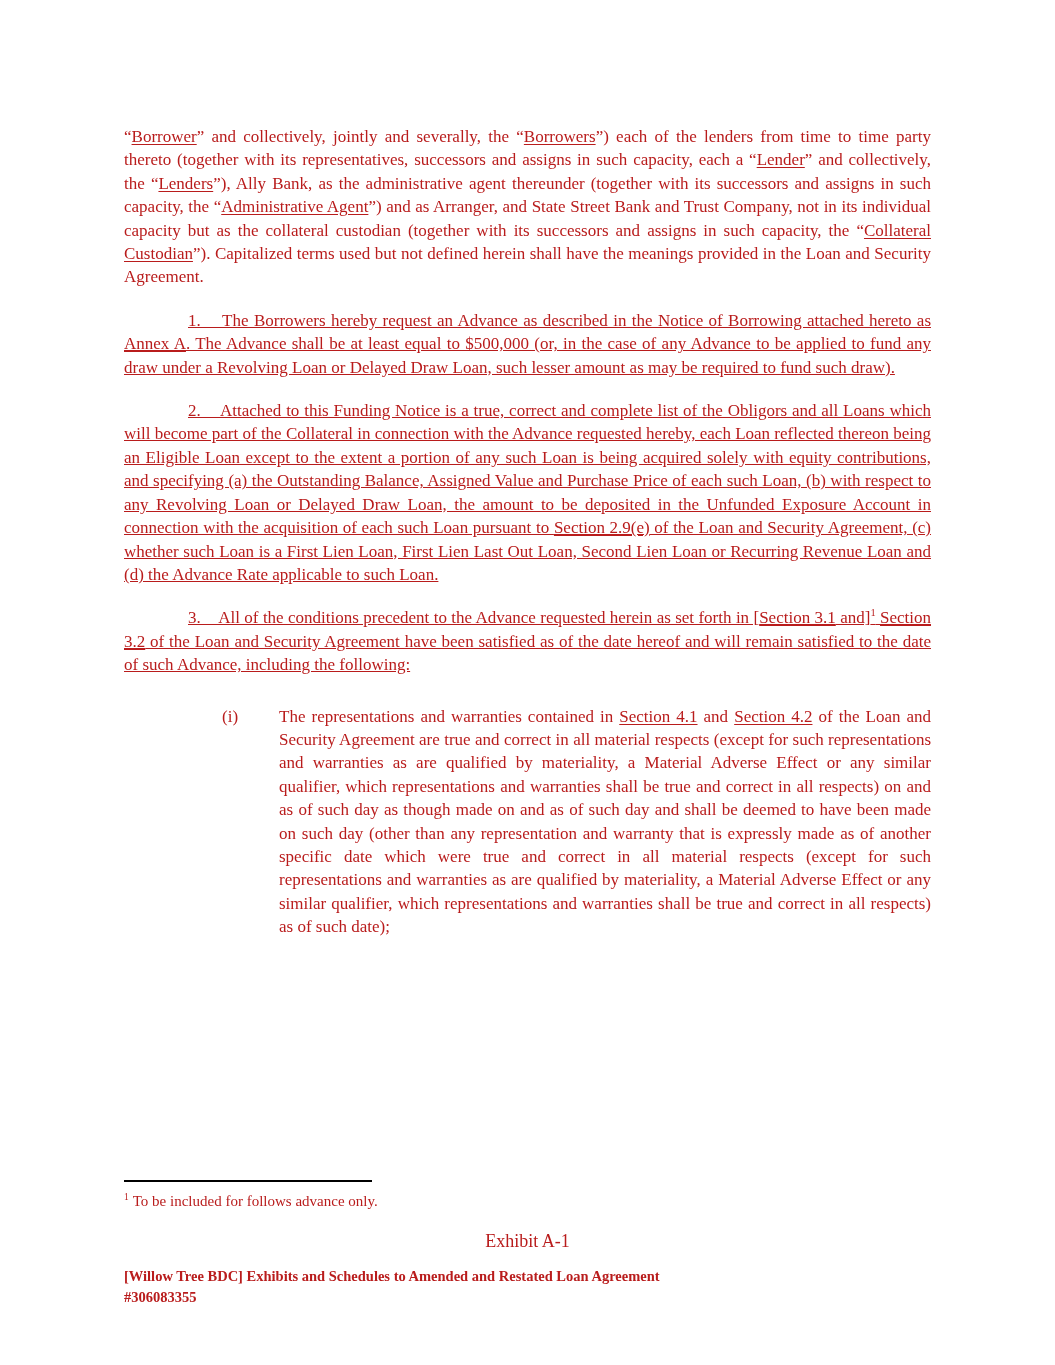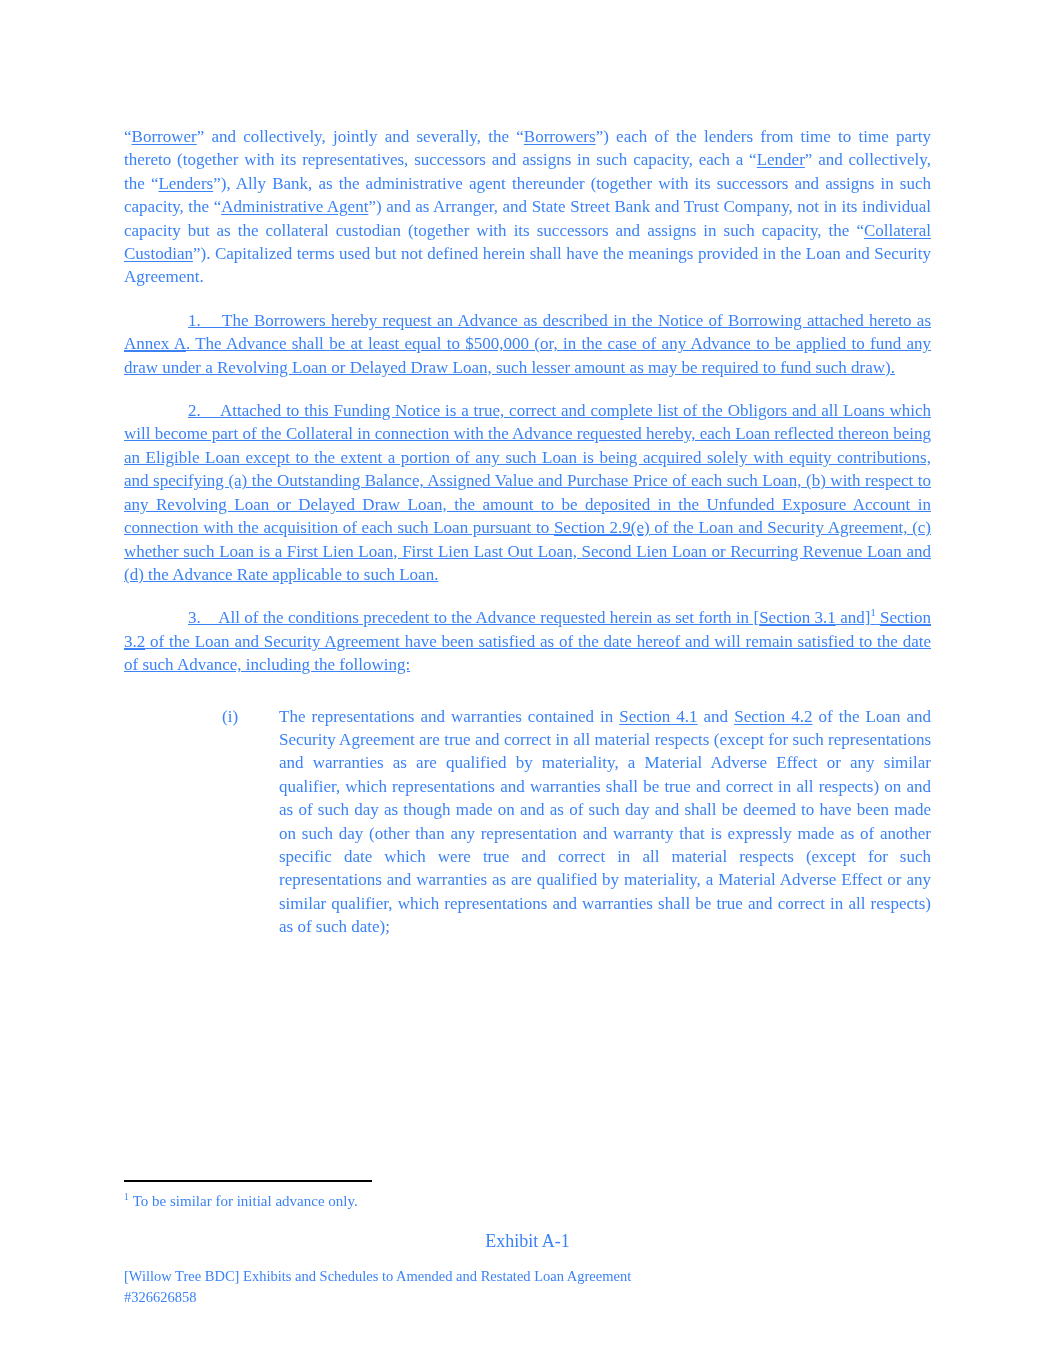--- a/index.html
+++ b/index.html
@@ -2,57 +2,57 @@
 <html><head>
 <meta charset="utf-8">
 <style>
   html, body { margin: 0; padding: 0; }
   body { width: 1055px; height: 1365px; background: #ffffff; }
   .page {
     position: relative;
     width: 1055px;
     height: 1365px;
     background: #ffffff;
-    color: #3b82f6;
+    color: #b91c1c;
     font-family: "Liberation Serif", "DejaVu Serif", serif;
     font-size: 17px;
     line-height: 23.4px;
   }
   .content { position: absolute; left: 124px; right: 124px; top: 125px; }
   .para { margin: 0 0 20px 0; text-align: justify; }
   .para.indent { text-indent: 30px; }
   .para.num { text-indent: 64px; text-decoration: underline; }
   .para.sub { margin-top: 28px; padding-left: 155px; position: relative; }
   .sub-marker { position: absolute; left: 98px; top: 0; }
   .u { text-decoration: underline; text-underline-offset: 2px; }
   sup { font-size: 10.5px; line-height: 0; vertical-align: super; }
   .footnote { position: absolute; left: 124px; top: 1180px; width: 807px; font-size: 15px; line-height: 20px; }
   .fn-rule { width: 248px; height: 0; border-top: 2px solid #000; margin-bottom: 9px; }
   .fn-text sup { margin-right: 4px; font-size: 9.5px; }
   .exhibit { position: absolute; left: 0; top: 1230px; width: 100%; text-align: center; font-size: 18px; }
-  .docid { position: absolute; left: 124px; top: 1266px; font-size: 14.5px; line-height: 20.5px; }
+  .docid { position: absolute; left: 124px; top: 1266px; font-size: 14.5px; line-height: 20.5px; font-weight: bold; }
 </style>
 </head>
 <body>
 
 <div class="page">
 
   <div class="content" id="doc-body">
       <p class="para plain"><span>“</span><span class="u">Borrower</span><span>” and collectively, jointly and severally, the “</span><span class="u">Borrowers</span><span>”) each of the lenders from time to time party thereto (together with its representatives, successors and assigns in such capacity, each a “</span><span class="u">Lender</span><span>” and collectively, the “</span><span class="u">Lenders</span><span>”), Ally Bank, as the administrative agent thereunder (together with its successors and assigns in such capacity, the “</span><span class="u">Administrative Agent</span><span>”) and as Arranger, and State Street Bank and Trust Company, not in its individual capacity but as the collateral custodian (together with its successors and assigns in such capacity, the “</span><span class="u">Collateral Custodian</span><span>”). Capitalized terms used but not defined herein shall have the meanings provided in the Loan and Security Agreement.</span></p>
       <p class="para num"><span>1.&nbsp;&nbsp;&nbsp;&nbsp;The Borrowers hereby request an Advance as described in the Notice of Borrowing attached hereto as </span><span class="u">Annex A</span><span>. The Advance shall be at least equal to $500,000 (or, in the case of any Advance to be applied to fund any draw under a Revolving Loan or Delayed Draw Loan, such lesser amount as may be required to fund such draw).</span></p>
       <p class="para num"><span>2.&nbsp;&nbsp;&nbsp;&nbsp;Attached to this Funding Notice is a true, correct and complete list of the Obligors and all Loans which will become part of the Collateral in connection with the Advance requested hereby, each Loan reflected thereon being an Eligible Loan except to the extent a portion of any such Loan is being acquired solely with equity contributions, and specifying (a) the Outstanding Balance, Assigned Value and Purchase Price of each such Loan, (b) with respect to any Revolving Loan or Delayed Draw Loan, the amount to be deposited in the Unfunded Exposure Account in connection with the acquisition of each such Loan pursuant to </span><span class="u">Section 2.9(e)</span><span> of the Loan and Security Agreement, (c) whether such Loan is a First Lien Loan, First Lien Last Out Loan, Second Lien Loan or Recurring Revenue Loan and (d) the Advance Rate applicable to such Loan.</span></p>
       <p class="para num"><span>3.&nbsp;&nbsp;&nbsp;&nbsp;All of the conditions precedent to the Advance requested herein as set forth in [</span><span class="u">Section 3.1</span><span> and]</span><sup>1</sup><span> </span><span class="u">Section 3.2</span><span> of the Loan and Security Agreement have been satisfied as of the date hereof and will remain satisfied to the date of such Advance, including the following:</span></p>
       <p class="para sub"><span class="sub-marker">(i)</span><span>The representations and warranties contained in </span><span class="u">Section 4.1</span><span> and </span><span class="u">Section 4.2</span><span> of the Loan and Security Agreement are true and correct in all material respects (except for such representations and warranties as are qualified by materiality, a Material Adverse Effect or any similar qualifier, which representations and warranties shall be true and correct in all respects) on and as of such day as though made on and as of such day and shall be deemed to have been made on such day (other than any representation and warranty that is expressly made as of another specific date which were true and correct in all material respects (except for such representations and warranties as are qualified by materiality, a Material Adverse Effect or any similar qualifier, which representations and warranties shall be true and correct in all respects) as of such date);</span></p>
     </div>
 
   <div class="footnote">
     <div class="fn-rule"></div>
-    <div class="fn-text"><sup>1</sup><span>To be similar for initial advance only.</span></div>
+    <div class="fn-text"><sup>1</sup><span>To be included for follows advance only.</span></div>
   </div>
 
   <div class="exhibit">Exhibit A-1</div>
 
   <div class="docid">
     <div>[Willow Tree BDC] Exhibits and Schedules to Amended and Restated Loan Agreement</div>
-    <div>#326626858</div>
+    <div>#306083355</div>
   </div>
 
 </div>
 
 </body></html>

